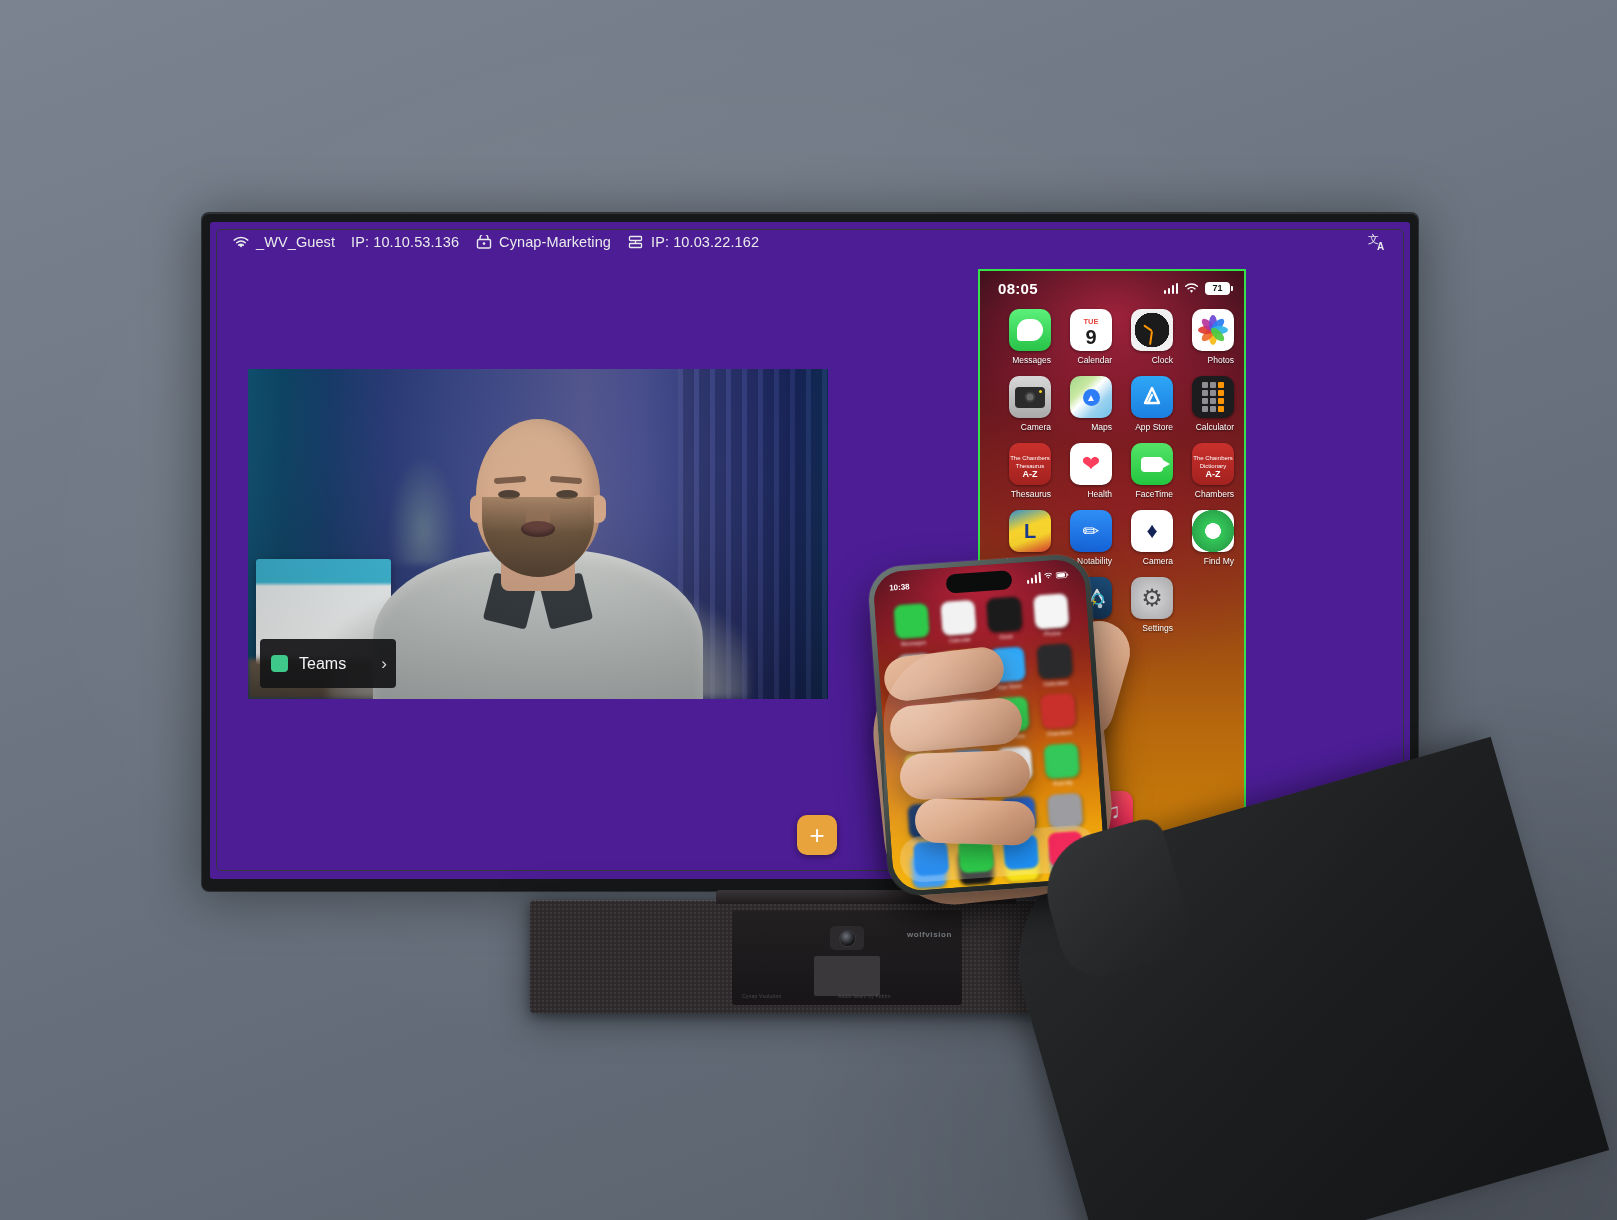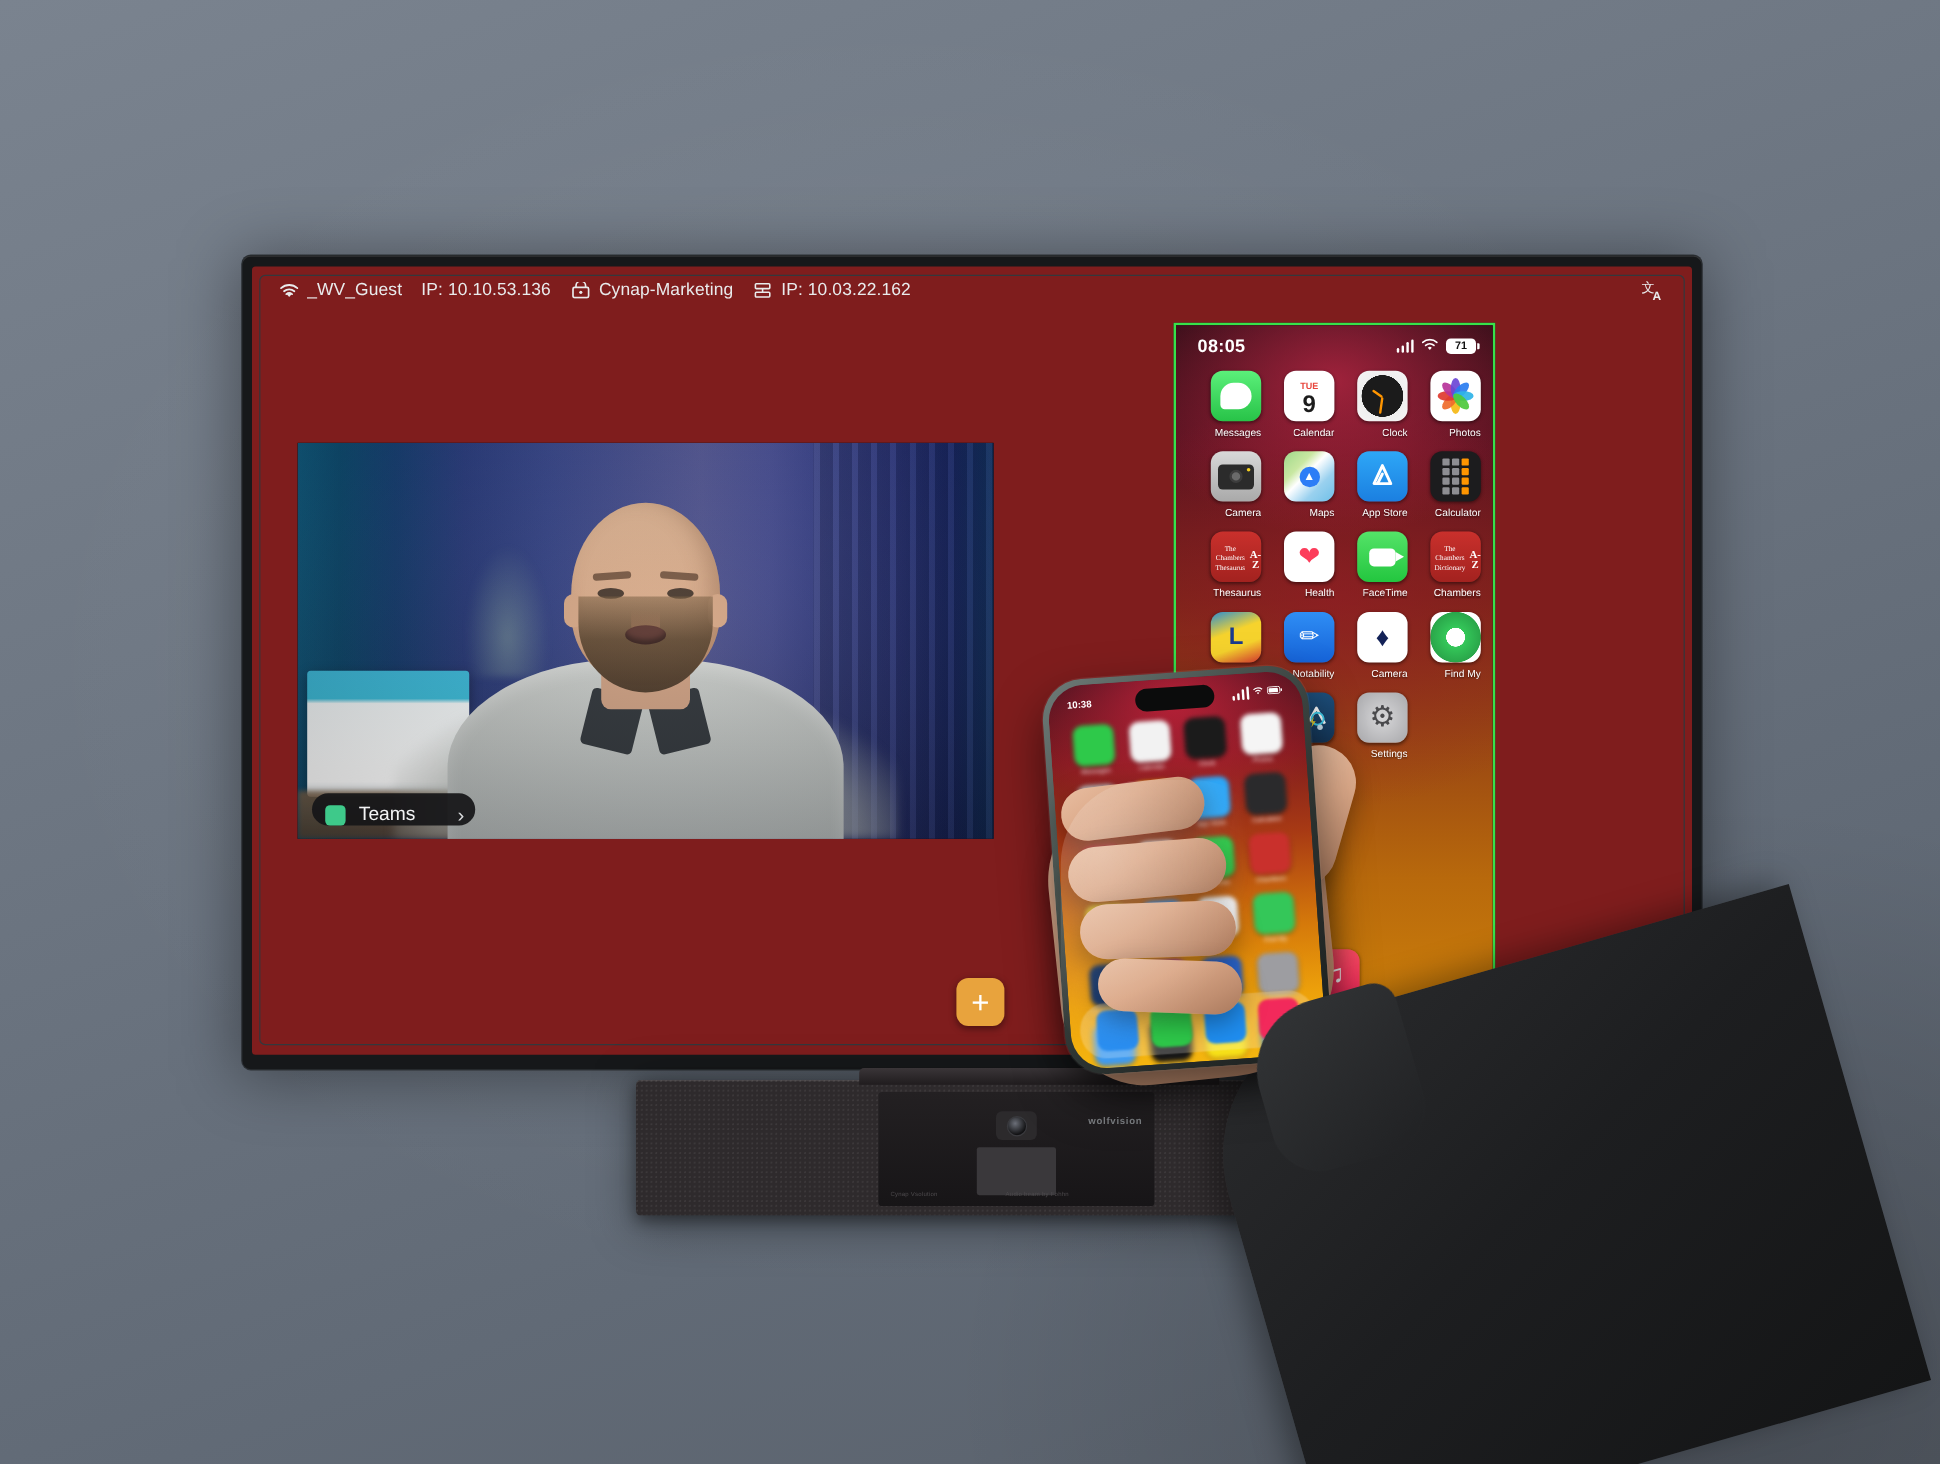--- a/index.html
+++ b/index.html
@@ -37,21 +37,21 @@
     box-shadow: 0 0 0 1px #2c3035, inset 0 1px 0 rgba(255,255,255,0.12);
   }
   #tv-inner-bezel {
     position: absolute; left: 6px; top: 7px; right: 6px; bottom: 8px;
     border: 1px solid #33383d; border-radius: 5px;
     pointer-events: none;
   }
   #screen {
     position: relative;
     width: 100%; height: 100%;
-    background: #7f1d1d;
+    background: #4c1d95;
     border-radius: 3px;
     overflow: hidden;
   }
   
   #statusbar {
     position: absolute; left: 0; top: 0; right: 0; height: 40px;
     display: flex; align-items: center; gap: 8px;
     padding: 0 20px 0 22px;
     color: #e9ebec;
     font-size: 14.5px;
@@ -171,24 +171,24 @@
     box-shadow: inset 0 -4px 4px rgba(0,0,0,0.4);
   }
   .conf-grade {
     position: absolute; inset: 0;
     background: radial-gradient(ellipse 520px 340px at 52% 46%, rgba(255,255,255,0.05) 0%, rgba(0,0,0,0.28) 100%);
     pointer-events: none;
   }
   
   #teams-chip {
     position: absolute; left: 12px; bottom: 11px;
-    display: flex; align-items: flex-end; gap: 11px;
-    height: 27px; padding: 0 9px 0 11px;
+    display: flex; align-items: center; gap: 11px;
+    height: 49px; padding: 0 9px 0 11px;
     background: rgba(22,22,24,0.93);
-    border-radius: 15px;
+    border-radius: 4px;
     color: #f2f3f4; font-size: 16px;
     min-width: 136px;
   }
   #teams-dot { width: 17px; height: 17px; border-radius: 4px; background: #3ec98a; flex: 0 0 auto; }
   #teams-label { flex: 1 1 auto; }
   #teams-arrow { color: #d8dadc; font-size: 17px; line-height: 1; padding-left: 6px; }
 
   
   #mirror {
     position: absolute; left: 768px; top: 47px;
@@ -258,21 +258,21 @@
   .ic-camera .body { width:30px;height:21px;background:#2b2b2b;border-radius:4px;position:relative; }
   .ic-camera .lens { position:absolute;left:50%;top:50%;transform:translate(-50%,-50%);width:11px;height:11px;border-radius:50%;background:#6a6a6a;border:2px solid #3d3d3d; }
   .ic-camera .flash { position:absolute;right:3px;top:3px;width:3px;height:3px;border-radius:50%;background:#f5d020; }
   .ic-maps { background: linear-gradient(135deg,#9ed78a 0%,#c9e8a2 30%,#ffffff 45%,#9ad1ef 70%,#6fc0e8 100%); }
   .ic-maps .pin { width:17px;height:17px;border-radius:50%;background:#2d7df6;display:flex;align-items:center;justify-content:center;color:#fff;font-size:10px; }
   .ic-appstore { background: linear-gradient(180deg,#2ea7f7,#1b7fe0); }
   .ic-calculator { background:#1c1c1e; }
   .ic-calculator .keys { display:grid; grid-template-columns: repeat(3,6px); gap:2px; }
   .ic-calculator .keys i { display:block; width:6px; height:6px; background:#8e8e93; border-radius:1px; }
   .ic-calculator .keys i:nth-child(3n){ background:#ff9500; }
-  .ic-red-book { background: linear-gradient(180deg,#c9302c,#a3221f); flex-direction:row; color:#fff; line-height:8px; padding-top:4px;font-family:Liberation Serif, serif; }
+  .ic-red-book { background: linear-gradient(180deg,#c9302c,#a3221f); flex-direction:column; color:#fff; line-height:8px; padding-top:4px; }
   .ic-red-book .t1 { font-size:6px; } .ic-red-book .t2 { font-size:9px; font-weight:bold; }
   .ic-health { background:#fff; }
   .ic-health .heart { color:#fc3d5b; font-size:22px; line-height:22px; }
   .ic-facetime { background: linear-gradient(180deg,#54e368,#23c63f); }
   .ic-facetime .cam { width:22px;height:15px;background:#fff;border-radius:4px;position:relative; }
   .ic-facetime .cam::after{content:"";position:absolute;right:-7px;top:3px;border-left:7px solid #fff;border-top:4.5px solid transparent;border-bottom:4.5px solid transparent;}
   .ic-dict { background: linear-gradient(160deg,#2d8fd0 0%,#f6d32d 40%,#f6d32d 65%,#e03c31 100%); }
   .ic-dict .L { color:#1a3a8f; font-size:20px; font-weight:bold; line-height:20px; }
   .ic-notability { background: linear-gradient(180deg,#2f8ef5,#1663d8); }
   .ic-notability .pencil { font-size:20px; line-height:20px; }

